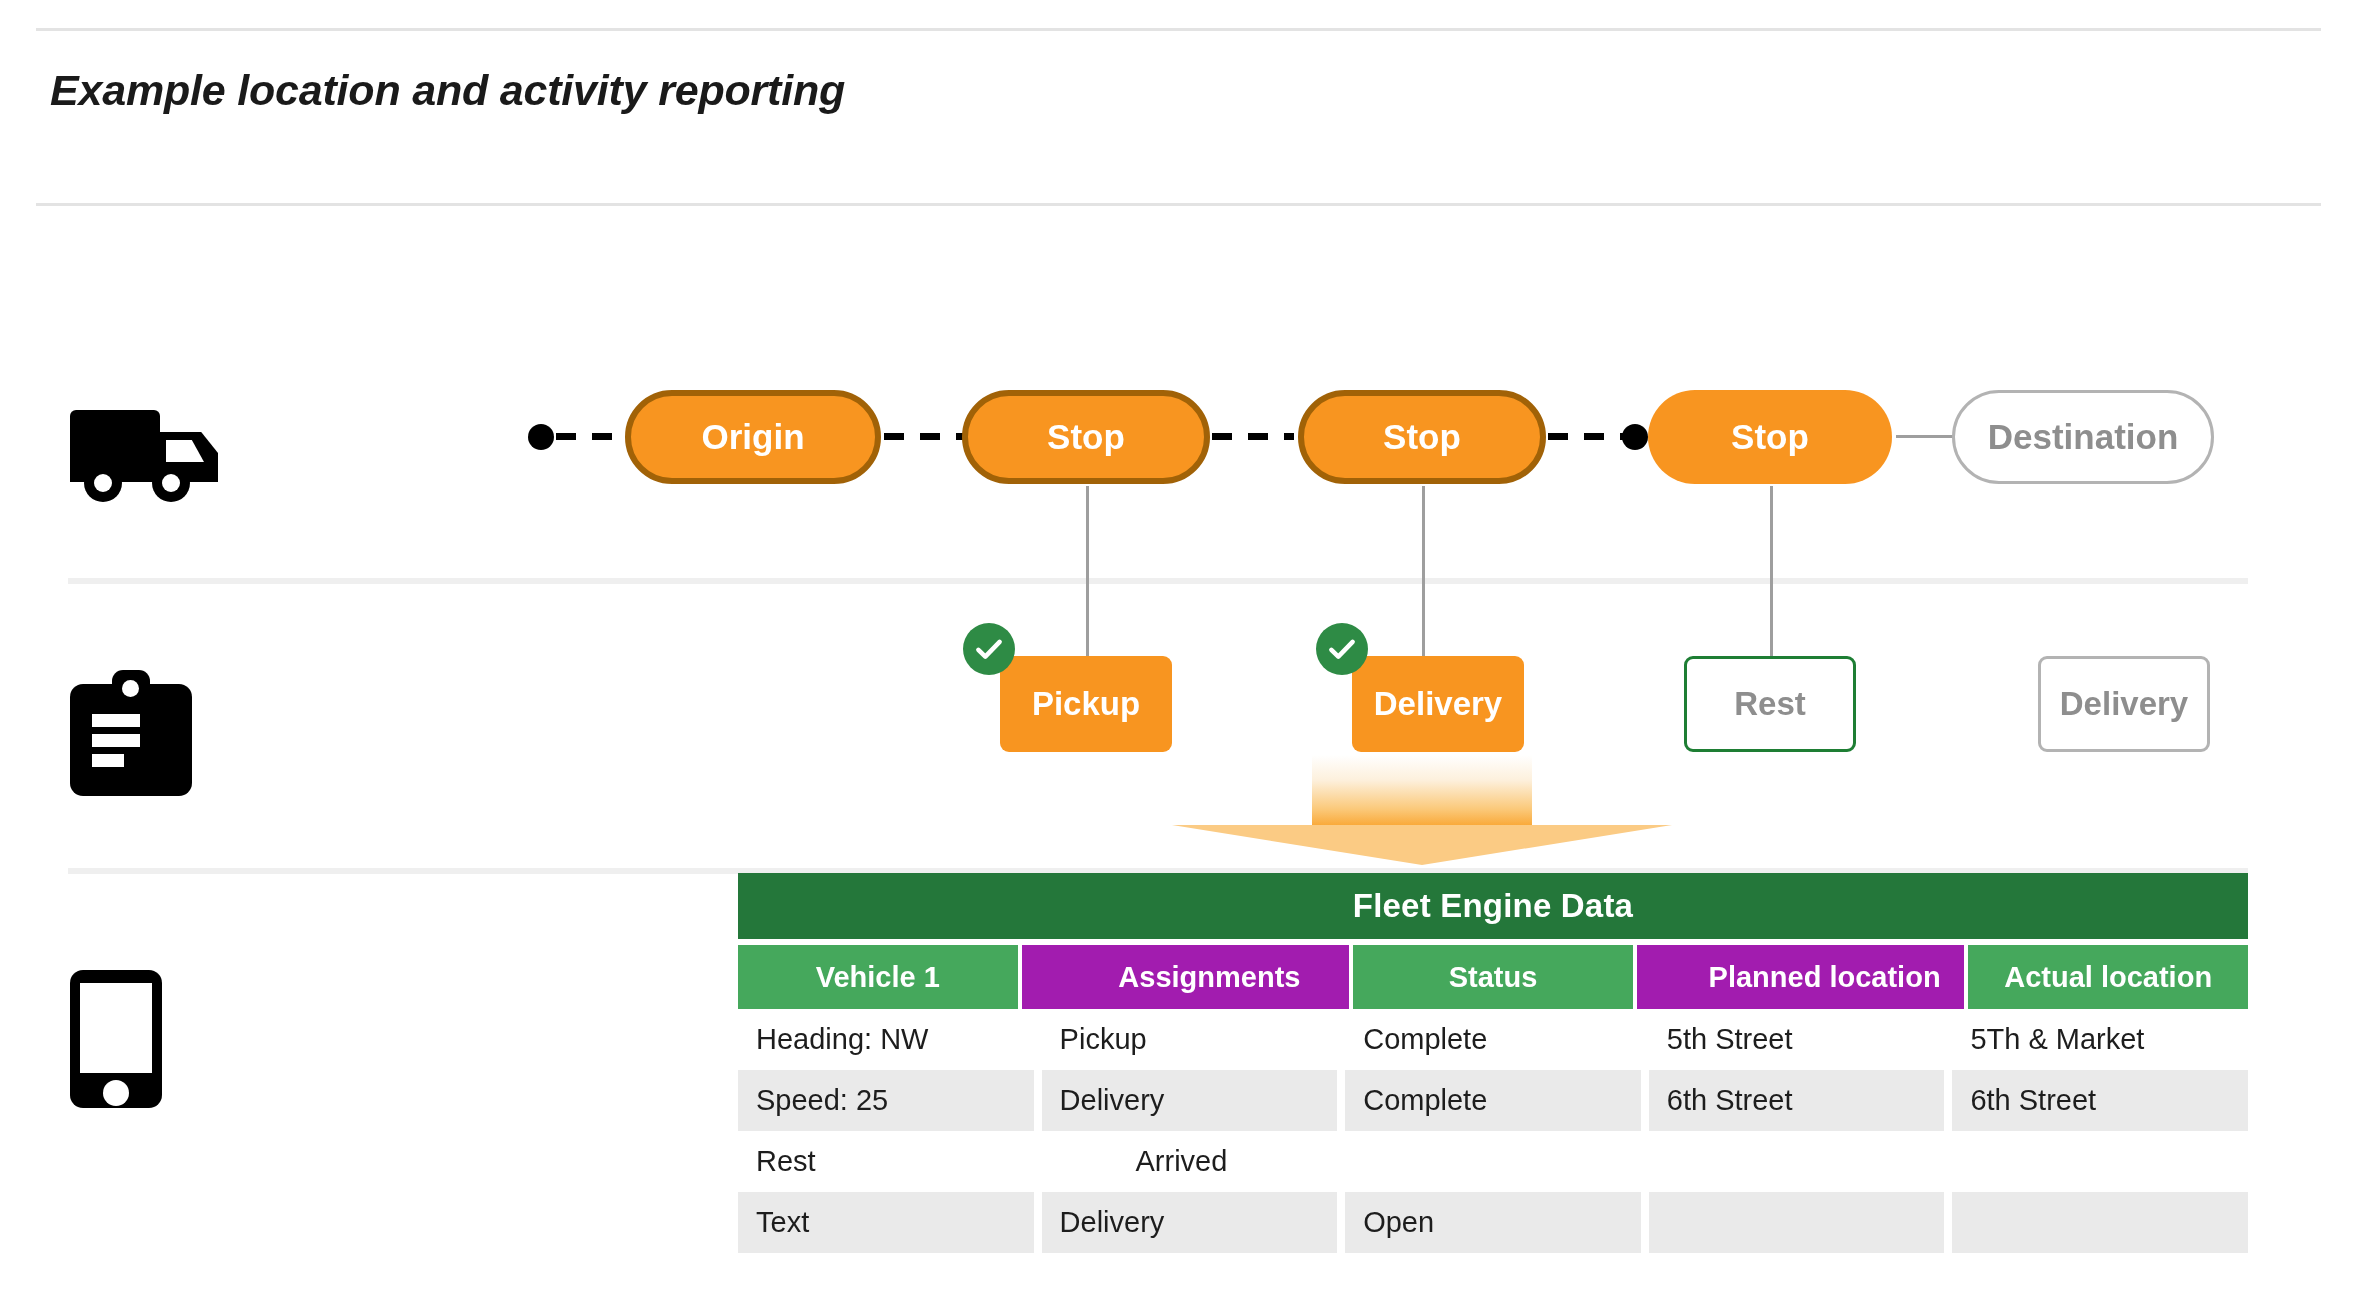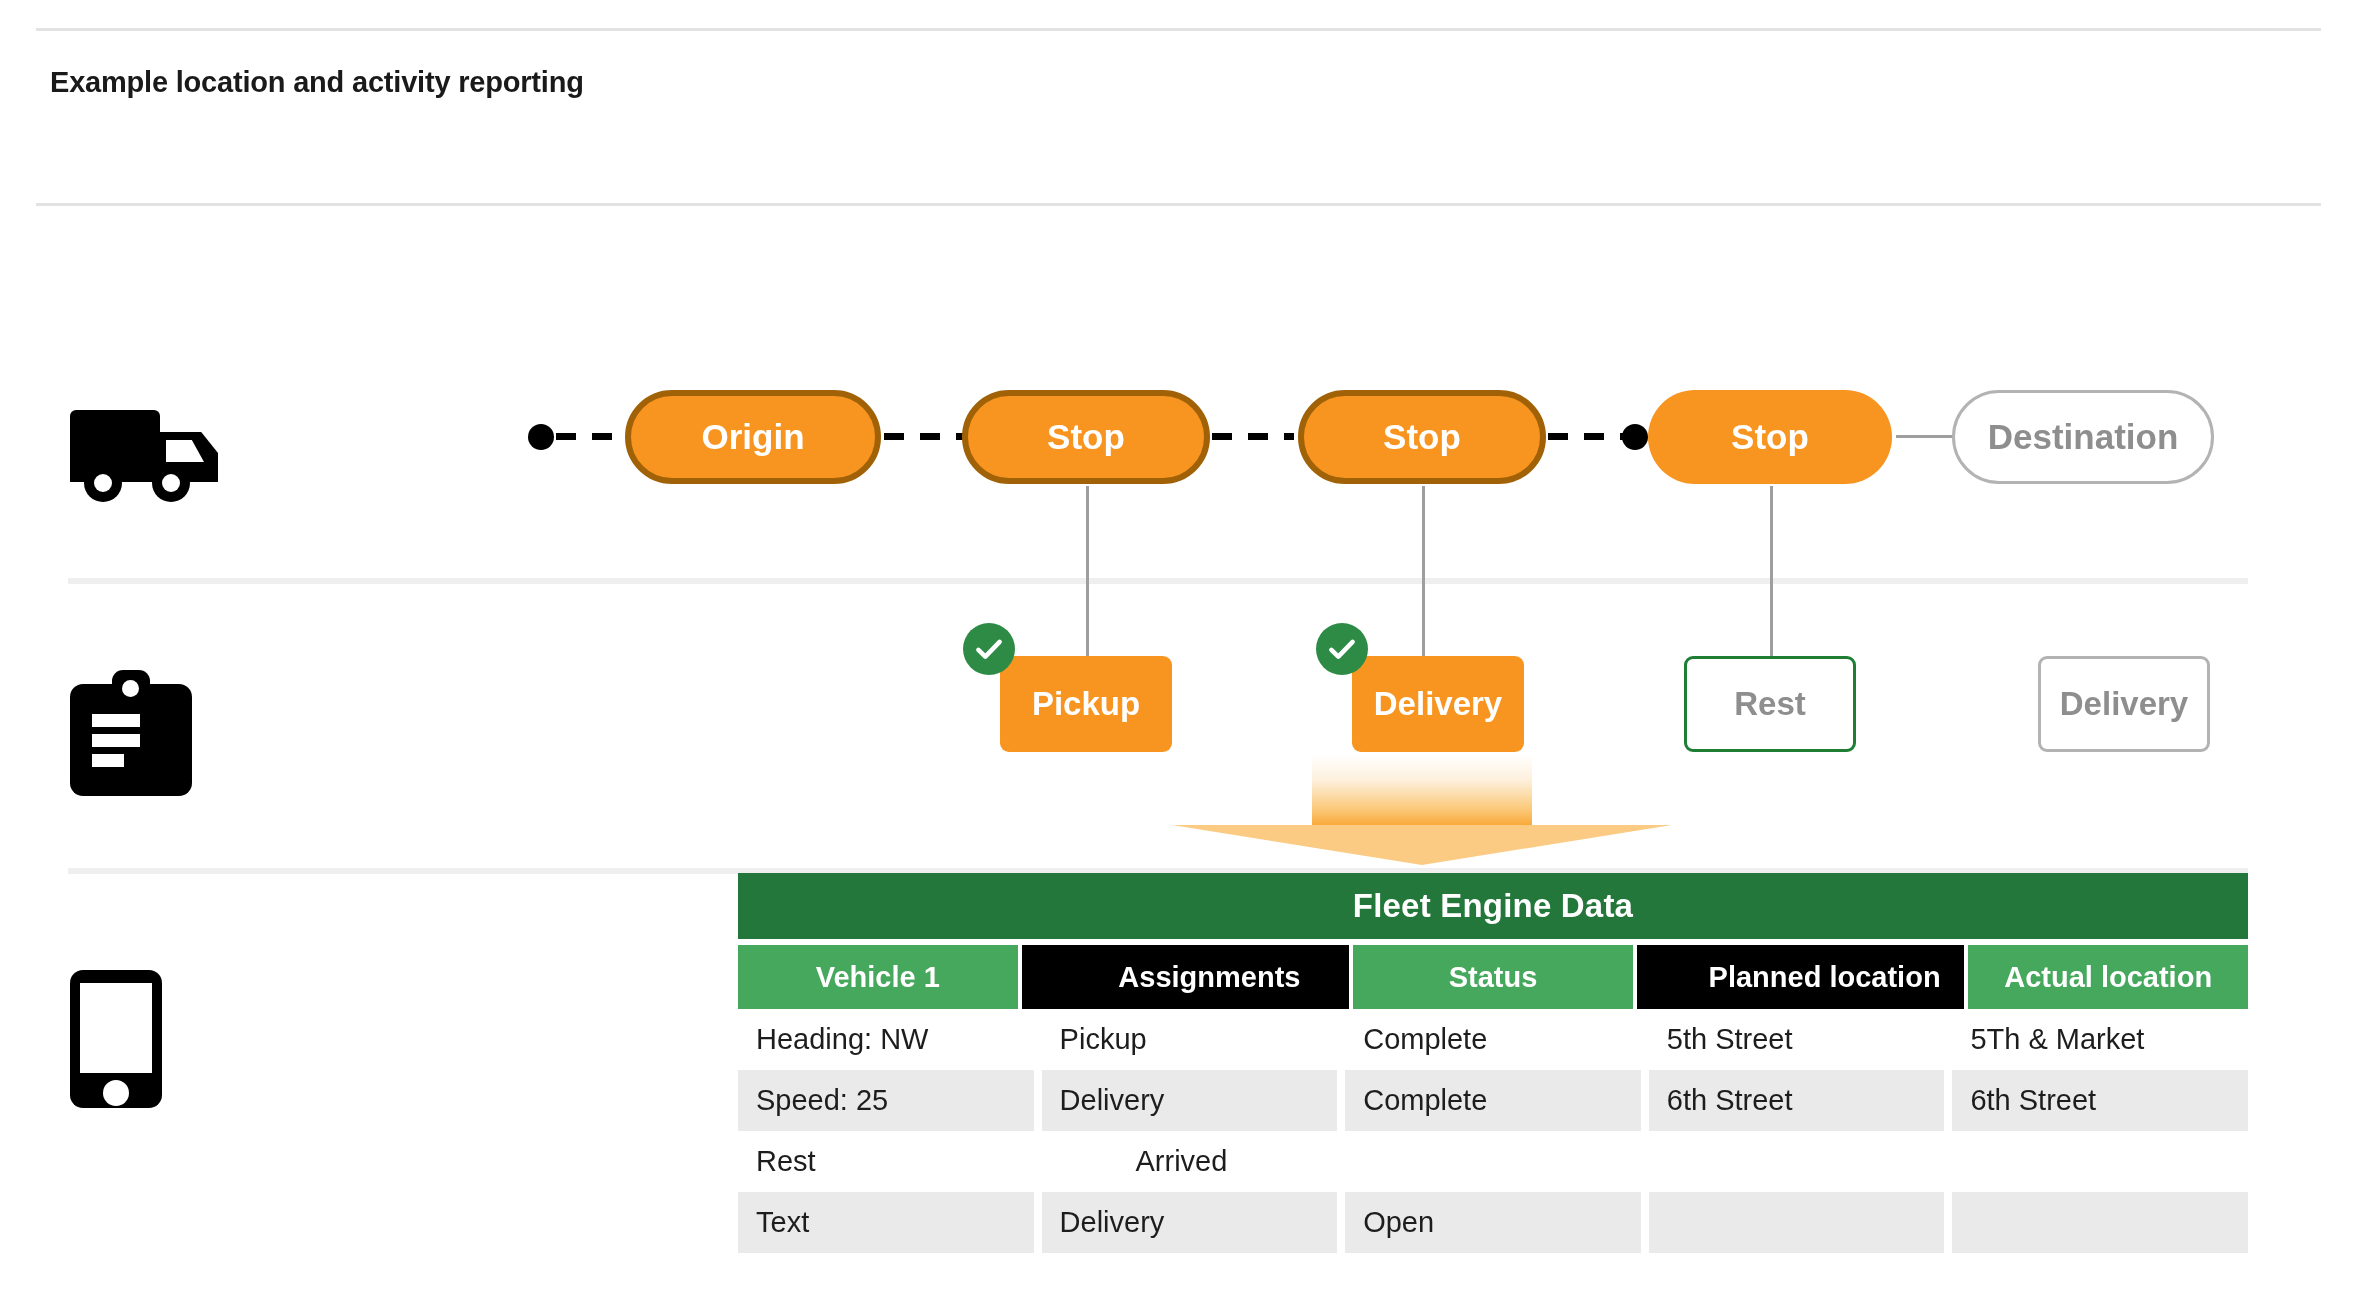--- a/index.html
+++ b/index.html
@@ -24,25 +24,26 @@
     position: absolute;
     background: #e3e3e3;
   }
   #rule-top   { left: 36px; top: 28px;  width: 2285px; height: 3px; }
   #rule-under { left: 36px; top: 203px; width: 2285px; height: 3px; }
 
   #page-title {
     position: absolute;
     left: 50px;
     top: 66px;
-    font-size: 29px;
+    font-size: 43px;
     font-weight: 700;
     color: #1a1a1a;
     letter-spacing: -0.2px;
     white-space: nowrap;
+    font-style: italic;
   }
 
   
   #divider-1 { left: 68px;  top: 578px; width: 2180px; height: 6px; background: #efefef; }
   #divider-2 { left: 68px;  top: 868px; width: 2180px; height: 6px; background: #efefef; }
 
   
   .lane-icon { position: absolute; }
 
   
@@ -233,21 +234,21 @@
     height: 64px;
     display: flex;
     align-items: center;
     justify-content: center;
     color: #ffffff;
     font-size: 29px;
     font-weight: 700;
     white-space: nowrap;
   }
   #table-head .th.dark  { background: #45A85C; }
-  #table-head .th.light { background: #000000; padding-left: 48px; }
+  #table-head .th.light { background: #a21caf; padding-left: 48px; }
 
   .trow {
     display: flex;
     gap: 8px;
     height: 61px;
   }
   .trow .td {
     flex: 1 1 0;
     display: flex;
     align-items: center;

